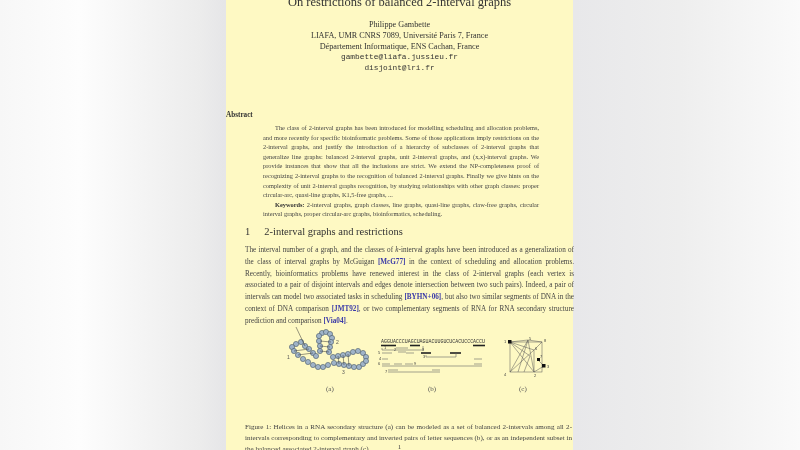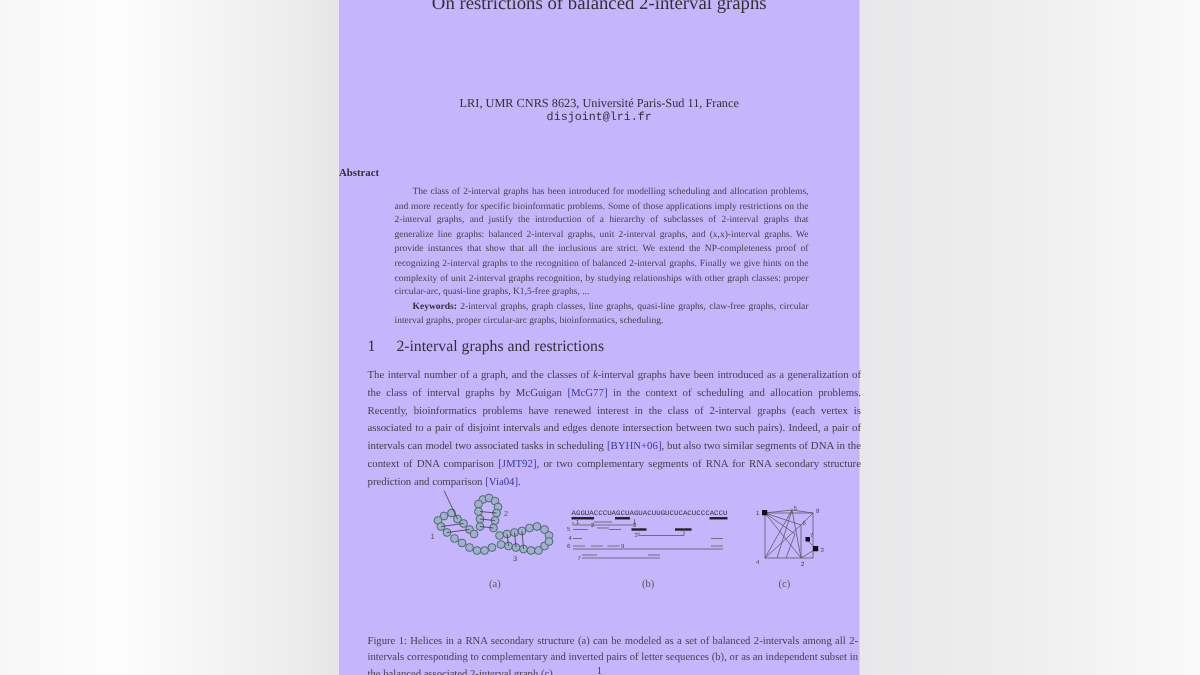--- a/index.html
+++ b/index.html
@@ -3,21 +3,21 @@
 <meta charset="utf-8">
 <style>
   html, body { margin:0; padding:0; }
   body {
     width:800px; height:450px; overflow:hidden; position:relative;
     background: linear-gradient(90deg, #f7f7f7 0%, #fdfdfd 10%, #ececec 25%, #e6e6e8 28%, #e8e8ea 72%, #eeeeee 85%, #fafafa 100%);
     font-family: "DejaVu Serif", "Liberation Serif", serif;
   }
   .page {
     position:absolute; left:226px; top:0; width:347px; height:450px;
-    background:#c4b5fd; color:#3a3a3a;
+    background:#fef9c3; color:#3a3a3a;
   }
   .arxiv-stamp {
     position:absolute; left:229px; top:325px;
     transform-origin: 0 0; transform: rotate(-90deg);
     white-space:nowrap; font-family:"Liberation Serif", serif;
     font-size:13.5px; color:#7a7a7a; letter-spacing:0.2px;
   }
   .title {
     position:absolute; left:0; width:100%; top:-5px; text-align:center;
     font-family:"Liberation Serif", serif; font-size:12.5px; color:#333;
@@ -43,21 +43,21 @@
     position:absolute; left:19px; top:226px;
     font-family:"Liberation Serif", serif; font-weight:normal; font-size:10.5px; color:#333;
   }
   .section-head .num { margin-right:14px; }
   .body-text {
     position:absolute; left:19px; width:329px; top:245px;
     font-family:"Liberation Serif", serif; font-size:7.2px; line-height:11.8px;
     text-align:justify; color:#444;
   }
   .body-text p { margin:0; }
-  .cite { color:#3a3aa8; }
+  .cite { color:#3a3aa8;font-weight:bold; }
   .fig { position:absolute; }
   .fig-label {
     position:absolute; font-family:"Liberation Serif", serif; font-size:7px; color:#555;
   }
   .caption {
     position:absolute; left:19px; width:327px; top:401px;
     font-family:"Liberation Serif", serif; font-size:7.1px; line-height:11.2px;
     text-align:justify; color:#444;margin-top:21px;
   }
   .page-num {
@@ -66,23 +66,28 @@
   }
 </style>
 </head>
 <body>
 
 <div class="arxiv-stamp">arXiv:0704.1571v2  [cs.DM]  11 Jun 2007</div>
 
 <div class="page">
   <div class="title">On restrictions of balanced 2-interval graphs</div>
 
+  <div class="author-block" style="top:19px">
+    <div>Philippe Gambette</div>
+    <div>LIAFA, UMR CNRS 7089, Université Paris 7, France</div>
+    <div>Département Informatique, ENS Cachan, France</div>
+    <div class="mono">gambette@liafa.jussieu.fr</div>
+  </div>
 
   <div class="author-block" style="top:63px">
-    <div>LRI, UMR CNRS 8623, Université Paris-Sud 11, France</div>
     <div class="mono">disjoint@lri.fr</div>
   </div>
 
   <div class="abstract-head">Abstract</div>
   <div class="abstract">
     <p>The class of 2-interval graphs has been introduced for modelling scheduling and allocation problems, and more recently for specific bioinformatic problems. Some of those applications imply restrictions on the 2-interval graphs, and justify the introduction of a hierarchy of subclasses of 2-interval graphs that generalize line graphs: balanced 2-interval graphs, unit 2-interval graphs, and (x,x)-interval graphs. We provide instances that show that all the inclusions are strict. We extend the NP-completeness proof of recognizing 2-interval graphs to the recognition of balanced 2-interval graphs. Finally we give hints on the complexity of unit 2-interval graphs recognition, by studying relationships with other graph classes: proper circular-arc, quasi-line graphs, K1,5-free graphs, ...</p>
     <p class="kw"><b>Keywords:</b> <span>2-interval graphs, graph classes, line graphs, quasi-line graphs, claw-free graphs, circular interval graphs, proper circular-arc graphs, bioinformatics, scheduling.</span></p>
   </div>
 
   <div class="section-head">

